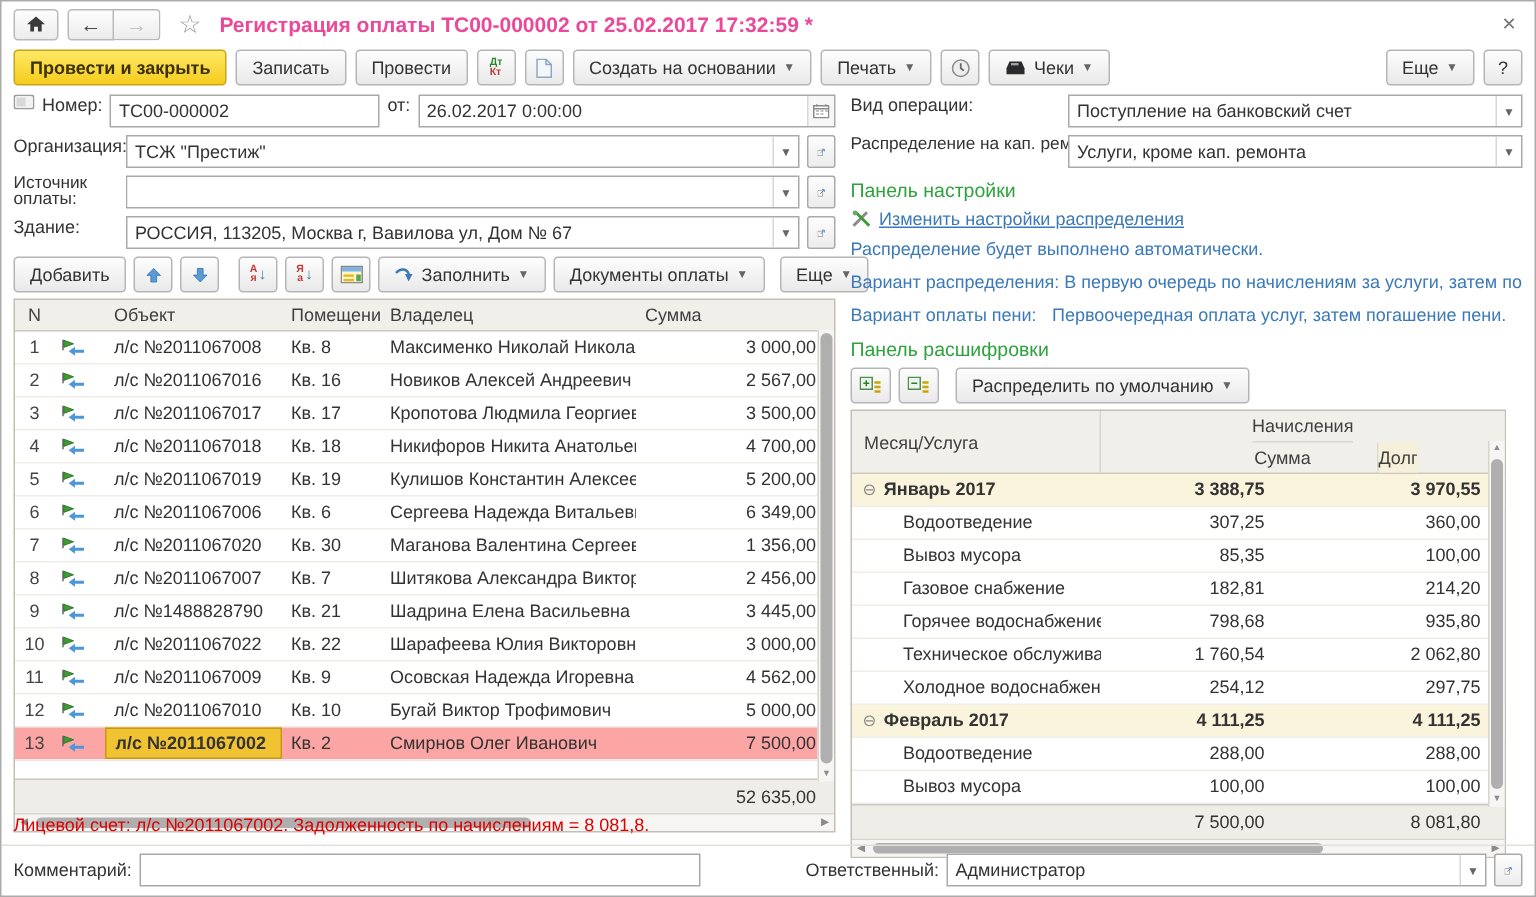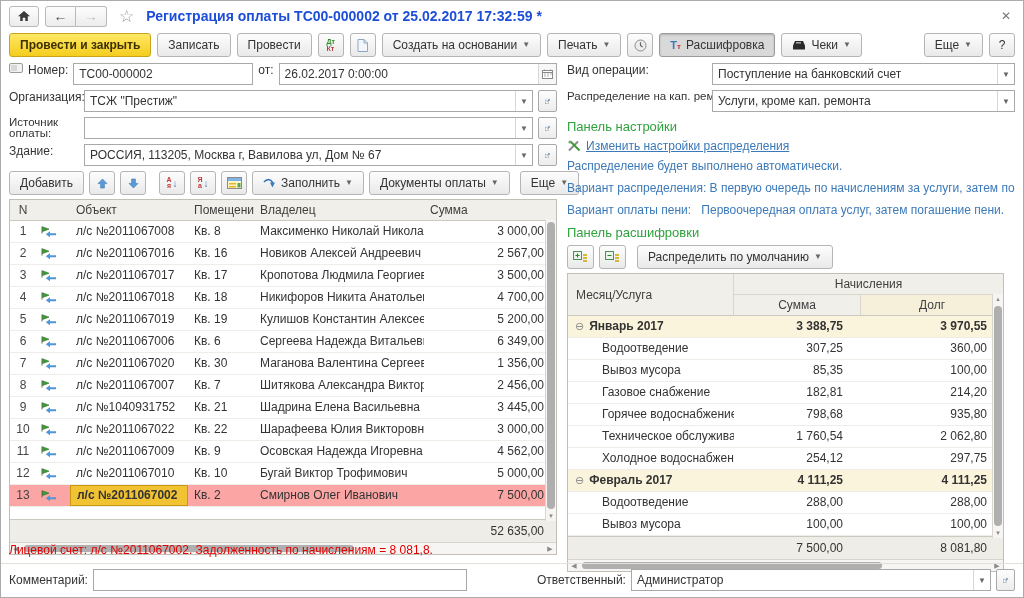--- a/index.html
+++ b/index.html
@@ -7,21 +7,21 @@
   
   .titlebar{display:flex;align-items:center;height:30px;padding:0 8px;gap:6px;}
   .navbtn{height:21px;min-width:30px;border:1px solid #B9B9B9;border-radius:3px;background:linear-gradient(#FDFDFD,#ECECEC);display:flex;align-items:center;justify-content:center;cursor:pointer;padding:0 5px;}
   .navgroup{display:flex;}
   .navgroup .navbtn{border-radius:0;min-width:31px;}
   .navgroup .navbtn:first-child{border-radius:3px 0 0 3px;}
   .navgroup .navbtn:last-child{border-radius:0 3px 3px 0;border-left:none;}
   .arrow-glyph{font-size:14px;font-weight:bold;color:#4A4A4A;line-height:1;}
   .arrow-glyph.dis{color:#C3C3C3;}
   .star{font-size:17px;color:#9A9A9A;margin-left:6px;cursor:pointer;line-height:1;}
-  .wtitle{font-size:14px;font-weight:bold;color:#1d4ed8;margin-left:6px;white-space:nowrap;}
+  .wtitle{font-size:14px;font-weight:bold;color:#ec4899;margin-left:6px;white-space:nowrap;}
   .wclose{margin-left:auto;font-size:12px;color:#777;cursor:pointer;padding:2px 4px;}
   
   .toolbar{display:flex;align-items:center;padding:2px 8px 6px 8px;gap:6px;}
   .btn{height:24px;border:1px solid #B5B5B5;border-radius:3px;background:linear-gradient(#FDFDFD,#E9E9E9);padding:0 10px;font-size:12px;color:#333;display:inline-flex;align-items:center;gap:5px;cursor:pointer;white-space:nowrap;font-family:inherit;}
   .btn.icon{padding:0 5px;min-width:26px;justify-content:center;}
   .btn.primary{background:linear-gradient(#FFE865,#F5CD1E);border-color:#C7A41B;font-weight:bold;color:#3A3000;}
   .btn.active{background:#D9D9D9;border-color:#9B9B9B;box-shadow:inset 0 1px 2px rgba(0,0,0,.18);}
   .caret{font-size:8px;color:#666;line-height:1;}
   .spacer{flex:1;}
   
@@ -65,21 +65,21 @@
   .varr{position:absolute;left:0;right:0;text-align:center;font-size:6px;color:#8B8B8B;}
   
   .greenhead{color:#2EA23C;font-size:13px;margin:7px 0 5px 0;}
   .linkrow{display:flex;align-items:center;gap:5px;margin:2px 0 6px 0;}
   .bluelink{color:#3C79B8;text-decoration:underline;cursor:pointer;}
   .infoline{color:#3C79B8;margin:0 0 8px 0;white-space:nowrap;overflow:hidden;}
   .peni-label{display:inline-block;min-width:131px;}
   .bgrid{position:relative;border:1px solid #C2BFB6;background:#fff;width:437px;box-sizing:border-box;}
   .bhead{display:flex;background:#F1EFE9;border-bottom:1px solid #CCC9C0;color:#3F3F3F;height:41px;}
   .bh-left{width:166px;box-sizing:border-box;padding:0 8px;display:flex;align-items:center;border-right:1px solid #D9D6CE;}
-  .bh-right{flex:1;display:flex;flex-direction:column;}
+  .bh-right{flex:1;display:flex;flex-direction:column;align-items:center;}
   .bh-group{height:20px;line-height:20px;text-align:center;border-bottom:1px solid #D9D6CE;}
   .bh-sub{display:flex;height:20px;}
   .bh-sum{width:127px;box-sizing:border-box;text-align:center;line-height:20px;border-right:1px solid #D9D6CE;}
   .bh-debt{flex:1;text-align:center;line-height:20px;background:#F6F0DB;}
   .brow{display:flex;height:21px;border-bottom:1px solid #EFEDE8;}
   .bc{box-sizing:border-box;line-height:20px;white-space:nowrap;overflow:hidden;}
   .blab{width:166px;padding-left:34px;}
   .brow.grp{background:#FBF4DC;font-weight:bold;}
   .brow.grp .blab{padding-left:7px;}
   .exp{color:#8A8A8A;font-weight:normal;margin-right:5px;font-size:11px;}
@@ -152,24 +152,20 @@
         <span class="caret">▼</span>
       </button>
     <button class="btn icon">
       <span>
           <svg width="13" height="13" viewBox="0 0 13 13">
             <circle cx="6.5" cy="6.5" r="5.5" fill="#EDEDED" stroke="#8A8A8A"></circle>
             <path d="M6.5 3.2 V6.5 L8.6 8.1" fill="none" stroke="#666" stroke-width="1.2"></path>
           </svg>
         </span>
     </button>
-    <button class="btn active">
-      <span style="color:#3C79B8;font-weight:bold;font-size:11px;line-height:1;">Т<span style="color:#C03A3A;font-size:8px;">т</span></span>
-      <span>Расшифровка</span>
-    </button>
     <button class="btn">
       <span>
           <svg width="14" height="10" viewBox="0 0 14 10">
             <path d="M1 9.5 V5.5 L3 1 H11 L13 5.5 V9.5 Z" fill="#2B2B2B"></path>
             <rect x="4" y="2" width="5" height="1.6" fill="#9AA4AE"></rect>
           </svg>
         </span>
       <span>Чеки</span>
         <span class="caret">▼</span>
     </button>
@@ -446,21 +442,21 @@
             <div class="prow">
               <div class="pc cn">9</div>
               <div class="pc cic">
                 <svg width="17" height="12" viewBox="0 0 17 12">
                   <path d="M2 0.5 V7.5" stroke="#666" stroke-width="1"></path>
                   <path d="M2.5 0.8 L9 3.2 L2.5 5.6 Z" fill="#3E9B35" stroke="#2A6E24" stroke-width="0.6"></path>
                   <path d="M16 7.2 H10 V5.2 L5.8 8.2 L10 11.2 V9.2 H16 Z" fill="#4D96D9"></path>
                 </svg>
               </div>
               <div class="pc csp"></div>
-              <div class="pc cobj">л/с №1040931752</div>
+              <div class="pc cobj">л/с №1488828790</div>
               <div class="pc croom">Кв. 21</div>
               <div class="pc cowner">Шадрина Елена Васильевна</div>
               <div class="pc csum">3 445,00</div>
             </div>
             <div class="prow">
               <div class="pc cn">10</div>
               <div class="pc cic">
                 <svg width="17" height="12" viewBox="0 0 17 12">
                   <path d="M2 0.5 V7.5" stroke="#666" stroke-width="1"></path>
                   <path d="M2.5 0.8 L9 3.2 L2.5 5.6 Z" fill="#3E9B35" stroke="#2A6E24" stroke-width="0.6"></path>

